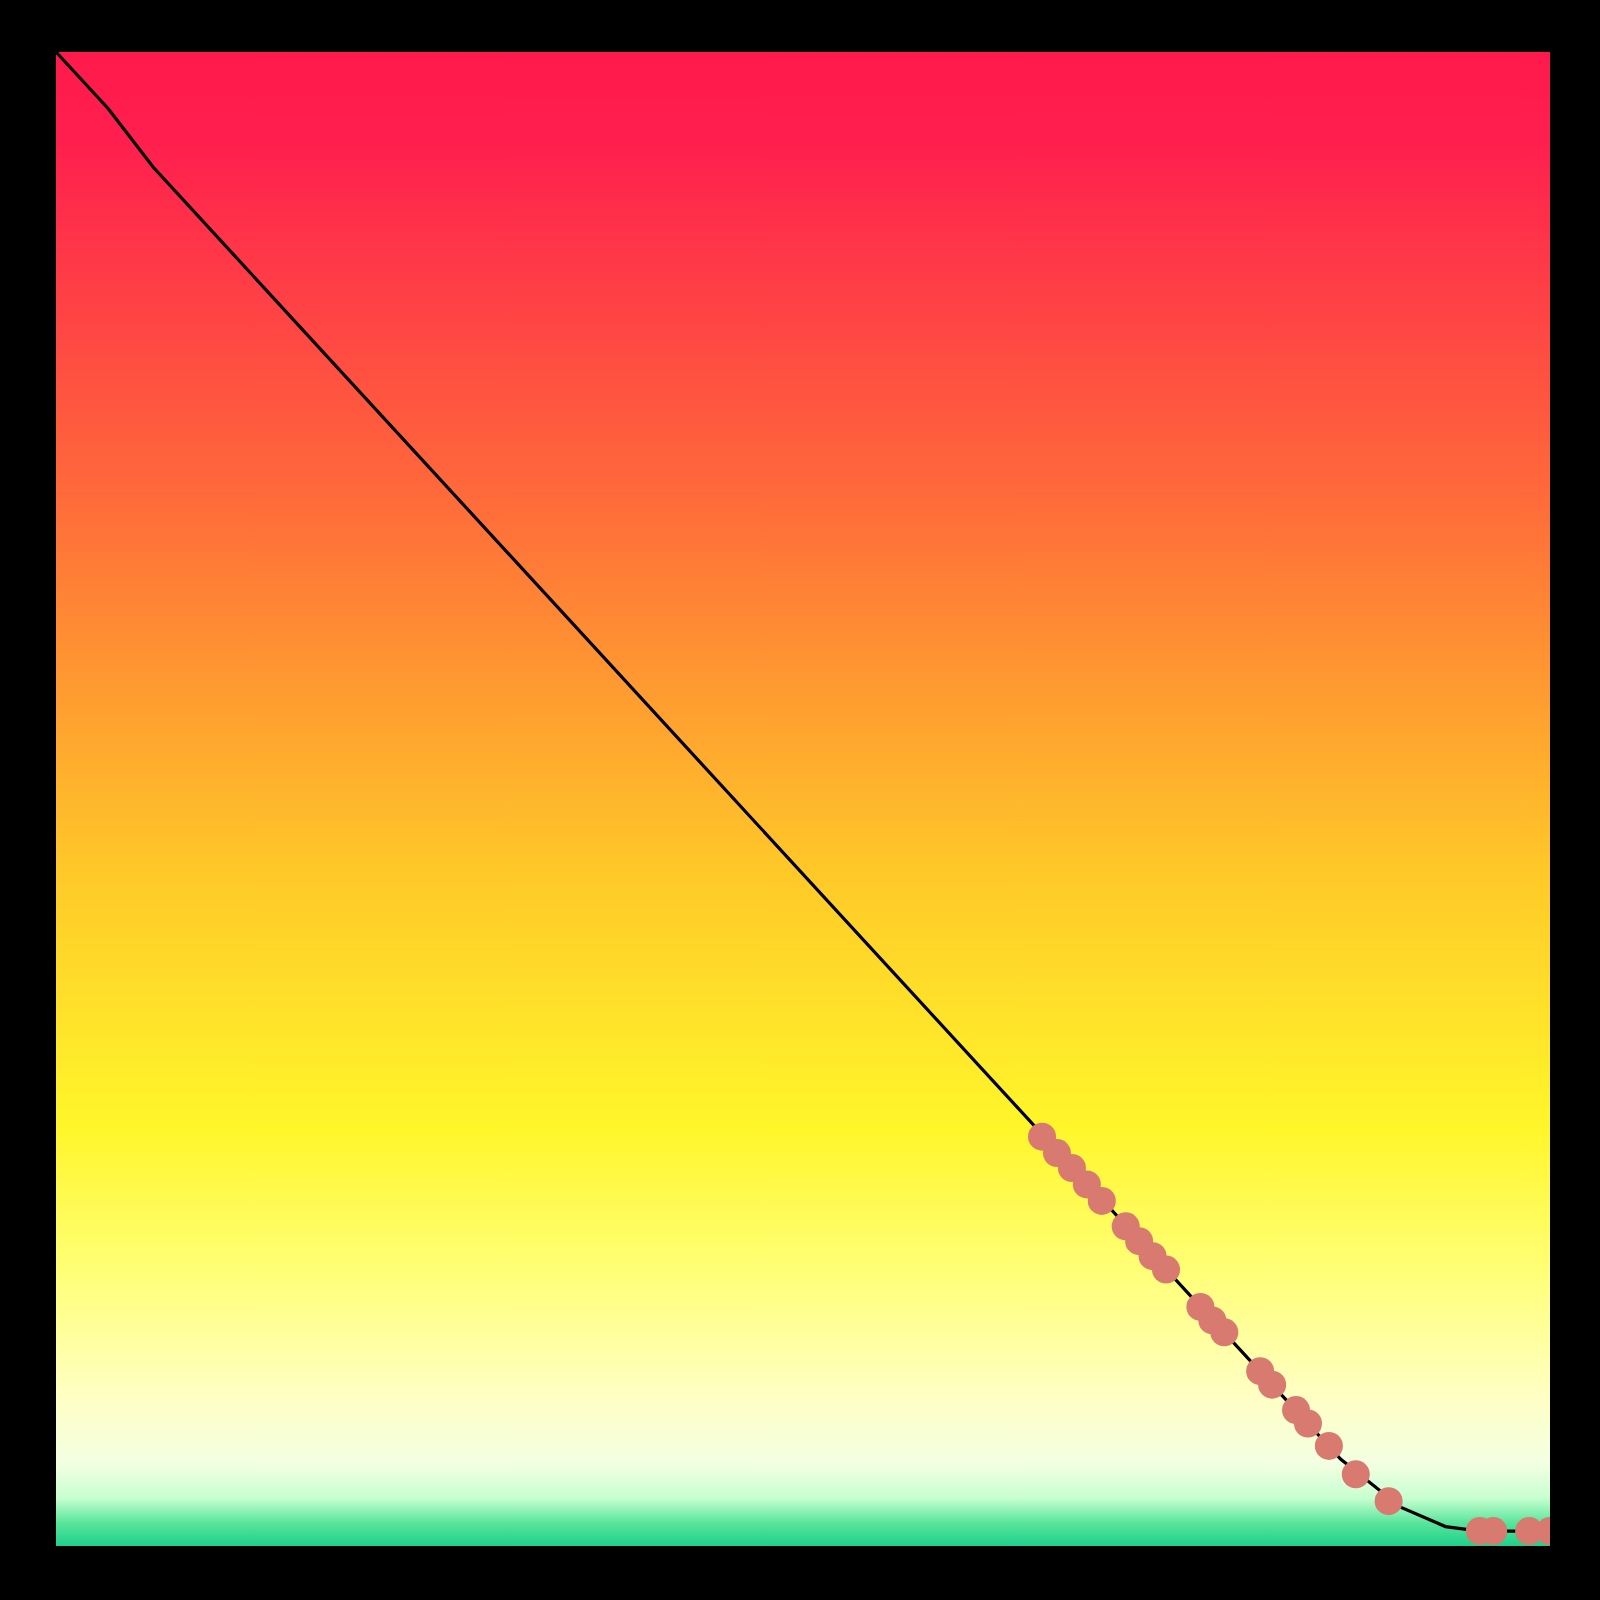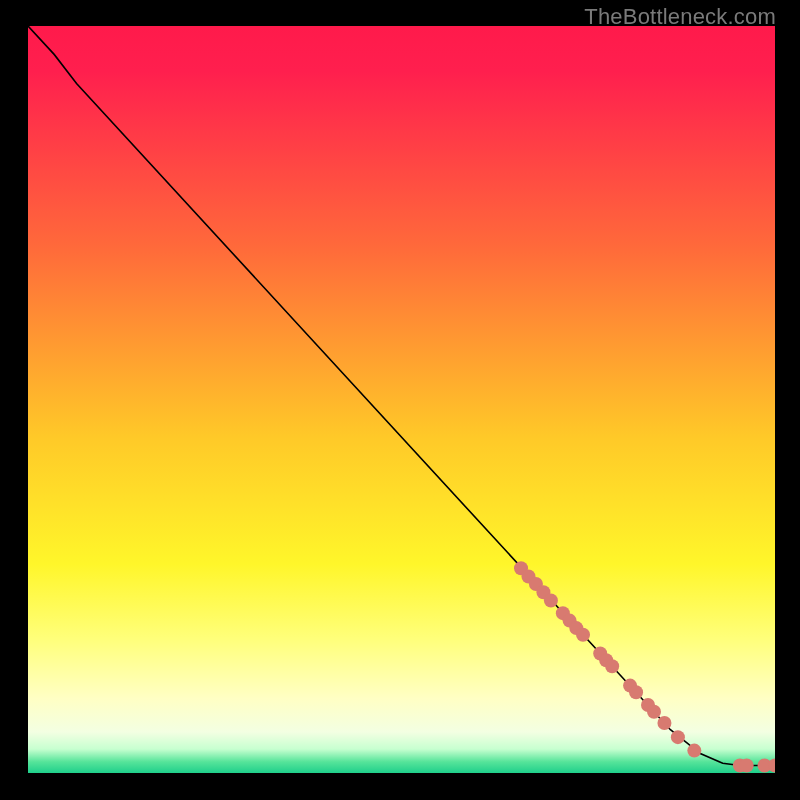--- a/index.html
+++ b/index.html
@@ -6,21 +6,20 @@
 body { width: 800px; height: 800px; overflow: hidden; background: #000; font-family: Arial, sans-serif; }
 .wrap { position: relative; width: 800px; height: 800px; }
 .plot { position: absolute; left: 28px; top: 26px; width: 747px; height: 747px; }
 .brand { position: absolute; top: 4px; right: 24px; color: #7a7a7a; font-size: 22px; font-weight: 500; letter-spacing: 0.2px; }
 svg { display: block; }
 </style>
 </head>
 <body>
 
 <div class="wrap">
-  <div class="brand">TheBottleneck.com</div>
   <div class="plot">
     <svg width="747" height="747" viewBox="0 0 747 747">
       <defs>
         <linearGradient id="bg-grad" x1="0" y1="0" x2="0" y2="1">
             <stop offset="0%" stop-color="#ff1a4b"></stop>
             <stop offset="6%" stop-color="#ff1f4e"></stop>
             <stop offset="30%" stop-color="#ff6b3a"></stop>
             <stop offset="55.00000000000001%" stop-color="#ffc928"></stop>
             <stop offset="72%" stop-color="#fff62a"></stop>
             <stop offset="82%" stop-color="#ffff7a"></stop>

